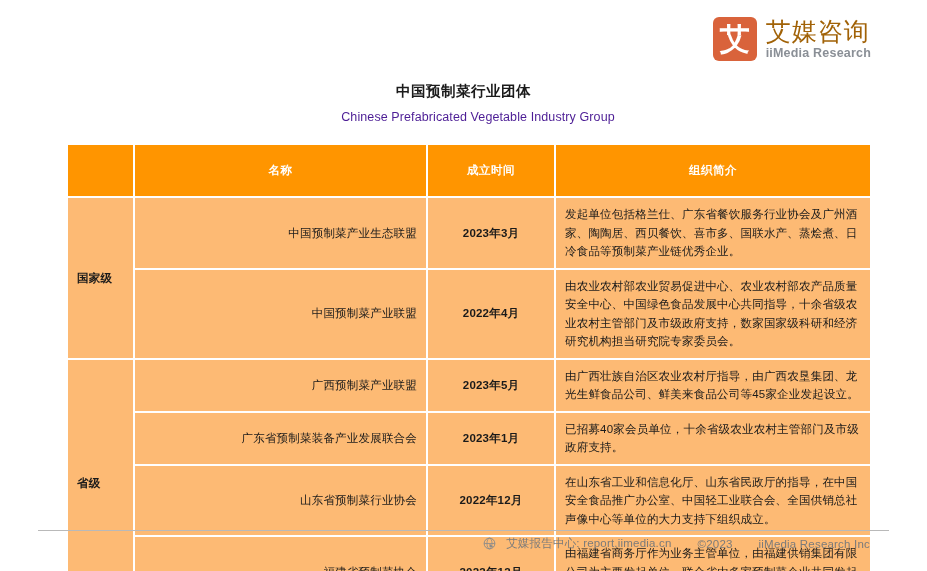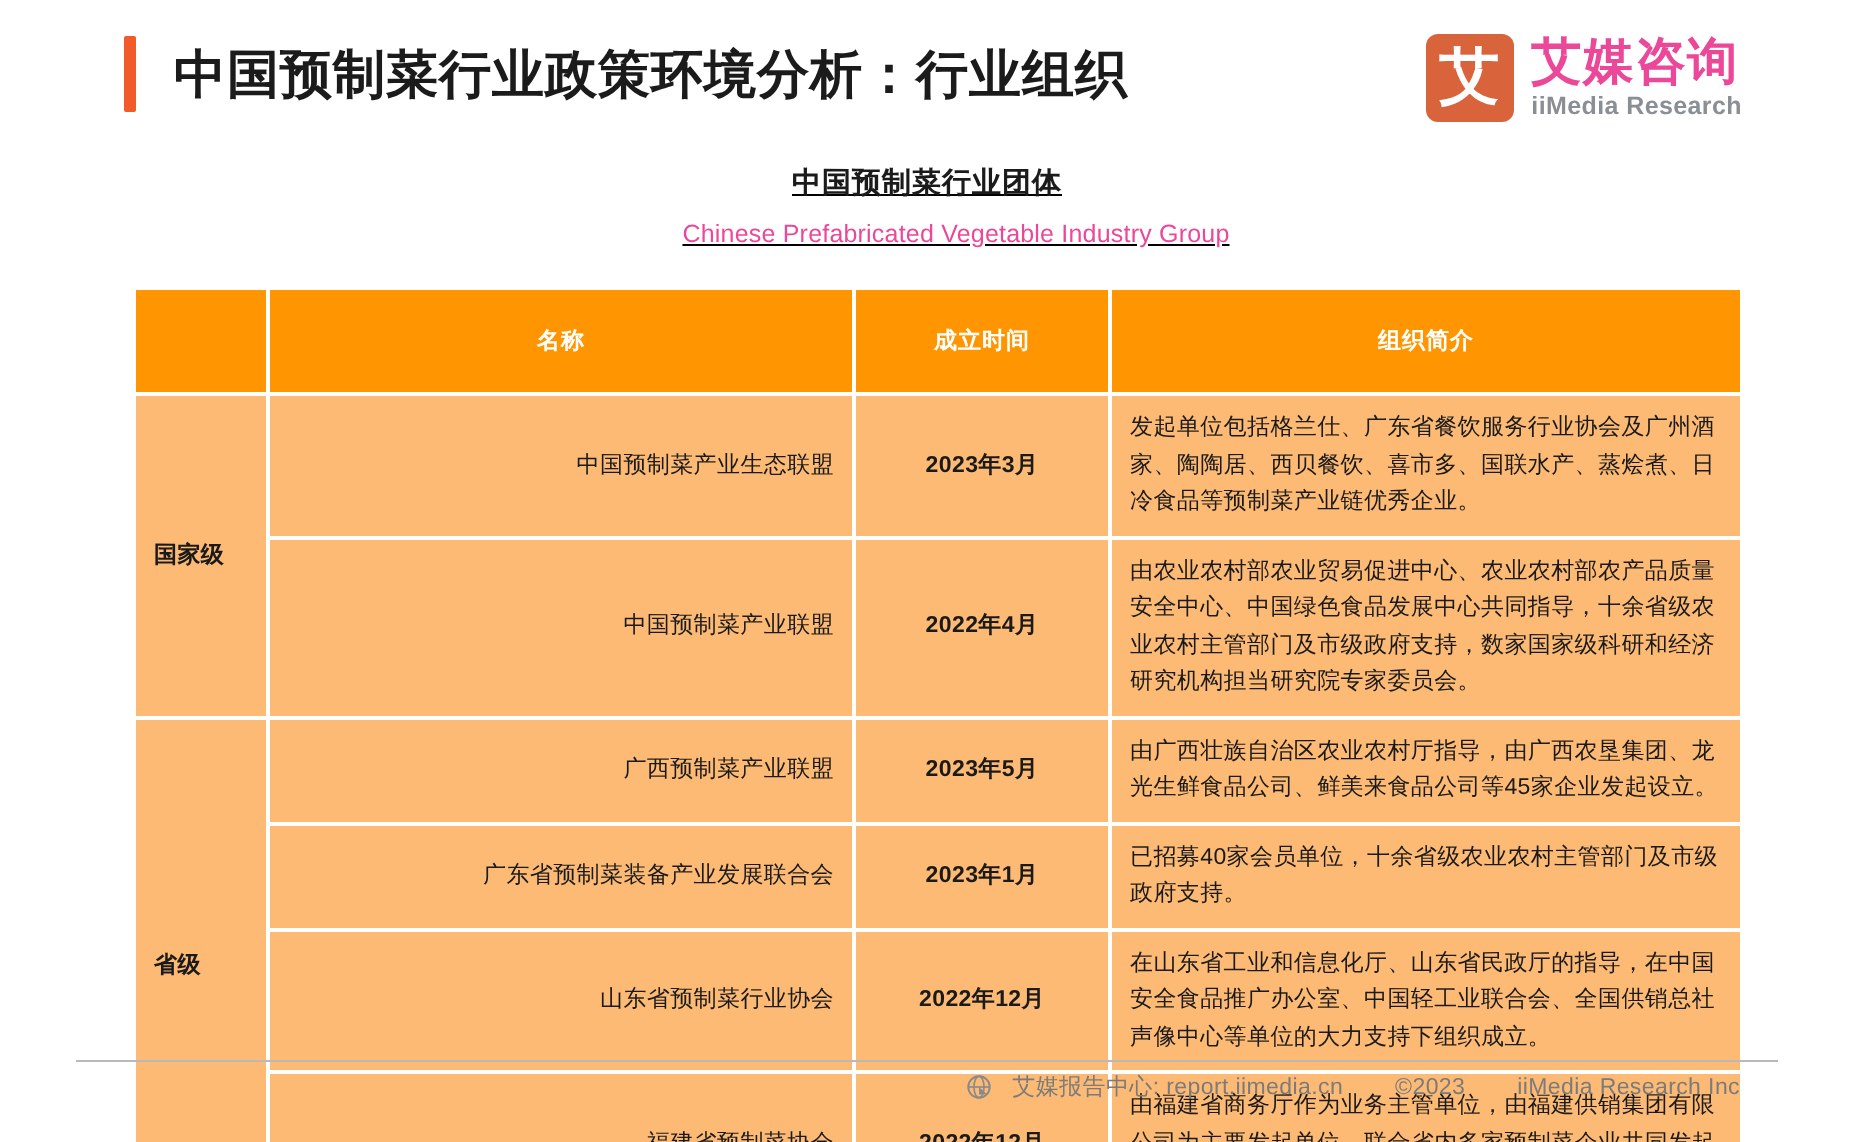--- a/index.html
+++ b/index.html
@@ -21,27 +21,27 @@
   }
 
   .logo { position: absolute; right: 56px; top: 17px; display: flex; align-items: center; }
   .logo-mark {
     width: 44px; height: 44px; background: #D9633B; border-radius: 6px;
     display: flex; align-items: center; justify-content: center;
     color: #fff; font-size: 30px; font-weight: bold; line-height: 1;
     font-family: "DejaVu Sans", sans-serif;
   }
   .logo-text { margin-left: 9px; }
-  .logo-cn { font-size: 25px; font-weight: bold; color: #ec4899; letter-spacing: 1px; line-height: 26px; }
+  .logo-cn { font-size: 25px; font-weight: normal; color: #a16207; letter-spacing: 1px; line-height: 26px; }
   .logo-en { font-size: 12.5px; font-weight: bold; color: #8a8f96; letter-spacing: 0.2px; line-height: 16px; margin-top: 1px; }
 
   
-  .subtitle-block { position: absolute; left: 0; top: 82px; width: 927px; text-align: center; text-decoration: underline; }
+  .subtitle-block { position: absolute; left: 0; top: 82px; width: 927px; text-align: center; }
   .subtitle-cn { font-size: 14.5px; font-weight: bold; color: #1b1b1b; letter-spacing: .5px; }
-  .subtitle-en { font-size: 12.5px; color: #ec4899; margin-top: 9px; letter-spacing: .1px; padding-left: 29px; }
+  .subtitle-en { font-size: 12.5px; color: #4c1d95; margin-top: 9px; letter-spacing: .1px; padding-left: 29px; }
 
   
   .table-wrap { position: absolute; left: 66px; top: 143px; width: 796px; }
   table.grid { width: 796px; border-collapse: separate; border-spacing: 2px; table-layout: fixed; }
   table.grid th {
     background: #FF9500; color: #ffffff;
     font-size: 11.5px; font-weight: bold; text-align: center;
     height: 26px; padding: 18px 4px; letter-spacing: .5px;
   }
   table.grid td {
@@ -65,24 +65,20 @@
             font-size: 11.5px; color: #7b7b7b; letter-spacing: .2px; white-space: nowrap; }
   .globe-icon { width: 13px; height: 13px; display:inline-block; }
   .footer-sep { display: inline-block; width: 6px; }
 </style>
 </head>
 <body>
 
 <div class="page">
 
   <div class="header">
-    <div class="title-wrap">
-      <div class="accent-bar"></div>
-      <div class="page-title">中国预制菜行业政策环境分析：行业组织</div>
-    </div>
 
     <div class="logo">
       <div class="logo-mark">艾</div>
       <div class="logo-text">
         <div class="logo-cn">艾媒咨询</div>
         <div class="logo-en">iiMedia Research</div>
       </div>
     </div>
   </div>
 

